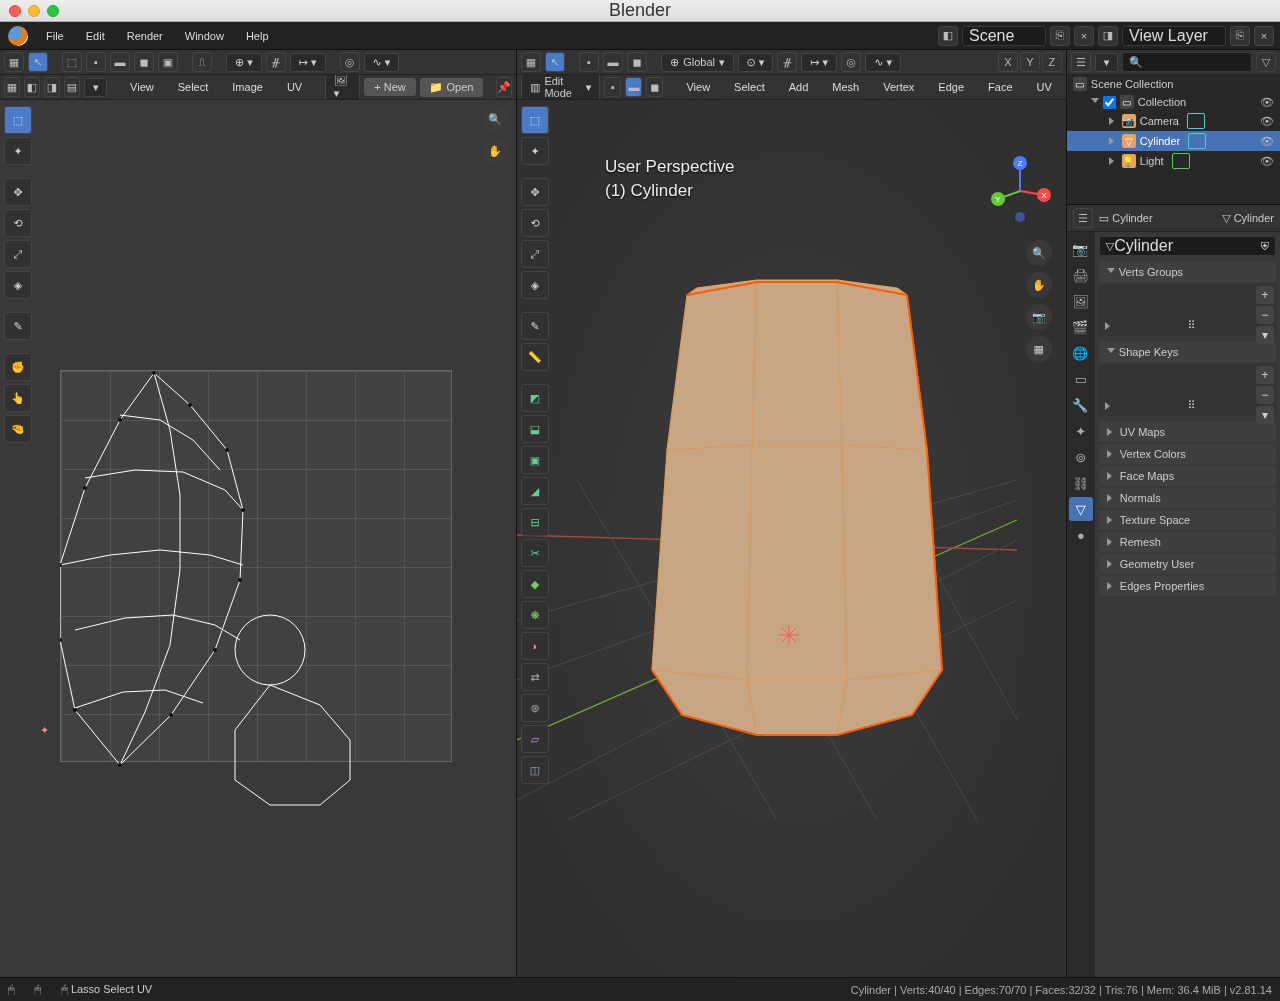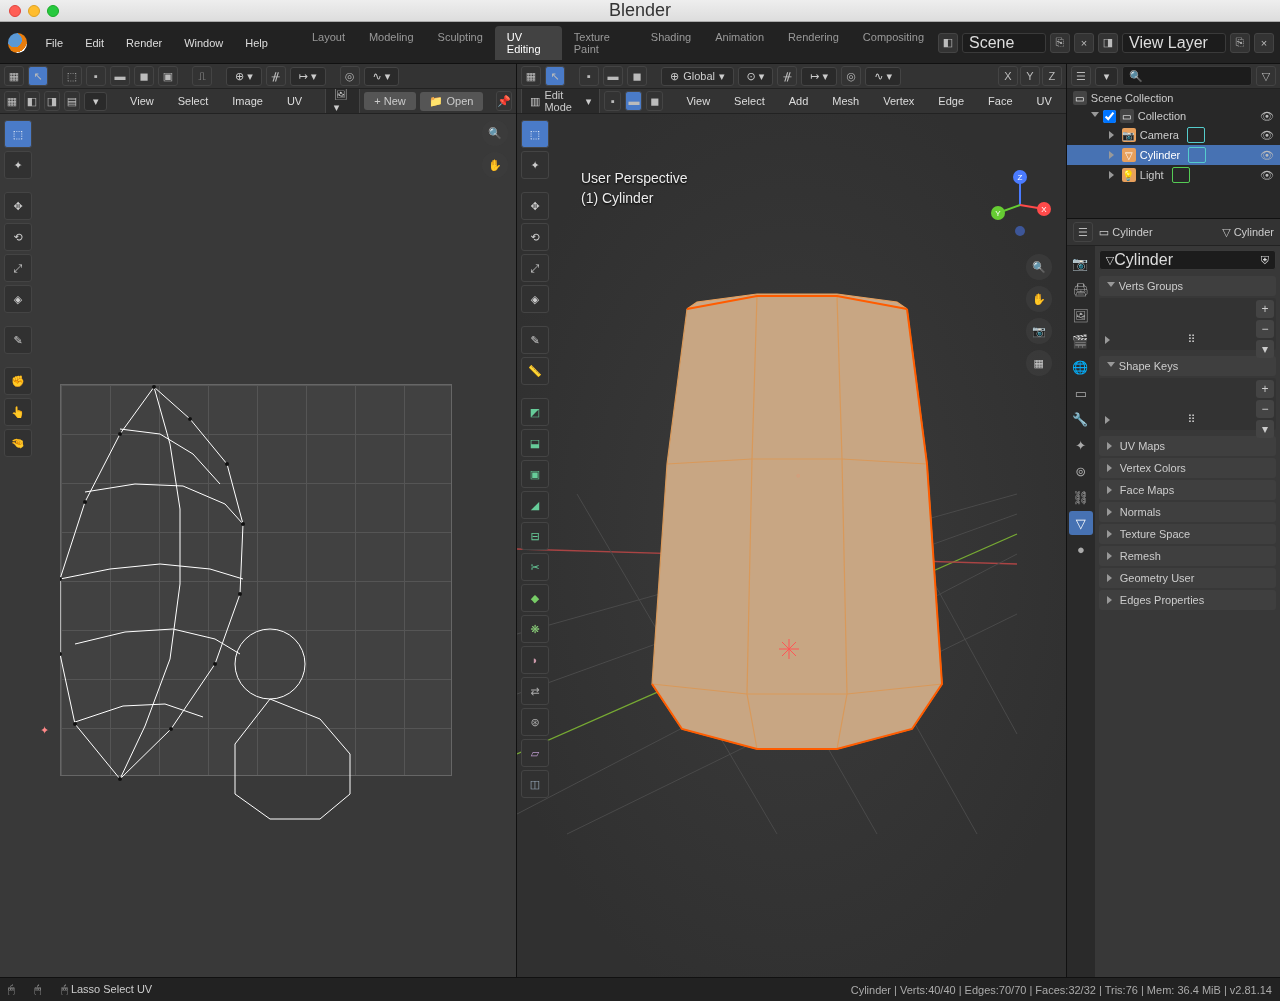--- a/index.html
+++ b/index.html
@@ -4,21 +4,21 @@
 <style>
 * { margin:0; padding:0; box-sizing:border-box; font-family:-apple-system,"Segoe UI",sans-serif; }
 body { background:#2b2b2b; color:#ccc; font-size:11px; width:1280px; height:1001px; overflow:hidden; display:flex; flex-direction:column; }
 .titlebar { height:22px; background:linear-gradient(#eee,#ddd); border-bottom:1px solid #aaa; display:flex; align-items:center; position:relative; color:#333; }
 .traffic-lights { display:flex; gap:7px; padding-left:9px; }
 .traffic-lights span { width:12px; height:12px; border-radius:50%; display:inline-block; }
 .tl-close { background:#ff5f56; border:1px solid #e0443e; }
 .tl-min { background:#ffbd2e; border:1px solid #dea123; }
 .tl-max { background:#27c93f; border:1px solid #1aab29; }
 .title-text { position:absolute; left:50%; transform:translateX(-50%); font-size:18px; color:#333; }
-.topbar { height:42px; background:#222; display:flex; align-items:center; gap:2px; border-bottom:1px solid #111; }
+.topbar { height:28px; background:#222; display:flex; align-items:center; gap:2px; border-bottom:1px solid #111; }
 .logo { width:20px; height:20px; background:radial-gradient(circle at 35% 35%, #5b99d6 40%, #e87d0d 41% 70%, #fff 71%); border-radius:50%; margin:0 6px 0 8px; }
 .menu-item { padding:4px 10px; cursor:pointer; color:#ddd; }
 .ws-tabs { display:flex; margin-left:20px; }
 .ws-tab { padding:5px 12px; cursor:pointer; color:#999; }
 .ws-tab.active { background:#424242; color:#fff; border-radius:4px 4px 0 0; }
 .scene-block { display:flex; gap:4px; margin-left:auto; margin-right:6px; align-items:center; }
 .field { background:#1c1c1c; border:1px solid #3a3a3a; border-radius:3px; padding:2px 6px; color:#ddd; height:20px; display:flex; align-items:center; }
 .field input { background:none; border:none; color:#ddd; outline:none; width:70px; font-size:16px; }
 .icon-btn { width:20px; height:20px; background:#333; border:1px solid #444; border-radius:3px; display:flex; align-items:center; justify-content:center; cursor:pointer; color:#bbb; font-size:11px; }
 .main { flex:1; display:flex; min-height:0; }
@@ -33,21 +33,21 @@
 .tool-btn { width:28px; height:28px; background:#313131; border:1px solid #444; border-radius:3px; display:flex; align-items:center; justify-content:center; cursor:pointer; color:#ccc; margin-bottom:1px; }
 .tool-btn.active { background:#4a7bc8; color:#fff; }
 .tool-btn.sep { margin-top:10px; }
 .viewport { flex:1; position:relative; overflow:hidden; }
 .uv-bg { width:100%; height:100%; background:#393939; }
 .uv-grid { position:absolute; left:60px; top:270px; width:392px; height:392px; background:#414141; background-image:linear-gradient(#555 1px,transparent 1px),linear-gradient(90deg,#555 1px,transparent 1px); background-size:49px 49px; border:1px solid #666; }
 .uv-svg { position:absolute; left:60px; top:270px; }
 .nav-gizmo { position:absolute; right:10px; top:55px; width:72px; height:72px; }
 .gizmo-stack { position:absolute; right:14px; top:140px; display:flex; flex-direction:column; gap:6px; }
 .round-btn { width:26px; height:26px; background:rgba(60,60,60,.8); border-radius:50%; display:flex; align-items:center; justify-content:center; color:#ccc; cursor:pointer; }
-.vp-overlay { position:absolute; left:64px; top:55px; color:#eee; font-size:14px; line-height:1.4; text-shadow:0 1px 2px #000; }
+.vp-overlay { position:absolute; left:88px; top:55px; color:#eee; font-size:17px; line-height:1.4; text-shadow:0 1px 2px #000; }
 .mesh-container { position:absolute; left:70px; top:140px; width:420px; height:480px; }
 .outliner { height:155px; background:#282828; border-bottom:1px solid #111; display:flex; flex-direction:column; }
 .outliner-row { display:flex; align-items:center; padding:2px 6px; gap:4px; cursor:pointer; }
 .outliner-row.sel { background:#4772b3; color:#fff; }
 .outliner-row .indent { width:14px; display:inline-block; }
 .eye { margin-left:auto; color:#bbb; }
 .props-hdr { background:#333; padding:3px 6px; display:flex; align-items:center; gap:6px; border-bottom:1px solid #222; }
 .props-body { flex:1; display:flex; }
 .props-tabs { width:28px; background:#2a2a2a; display:flex; flex-direction:column; padding-top:4px; }
 .ptab { width:24px; height:24px; margin:1px auto; display:flex; align-items:center; justify-content:center; border-radius:3px; cursor:pointer; color:#aaa; font-size:13px; }
@@ -83,31 +83,20 @@
   <div class="title-text">Blender</div>
 </div>
 
 <div class="topbar">
   <div class="logo"></div>
   <div class="menu-item">File</div>
   <div class="menu-item">Edit</div>
   <div class="menu-item">Render</div>
   <div class="menu-item">Window</div>
   <div class="menu-item">Help</div>
-  <div class="ws-tabs">
-    <div class="ws-tab">Layout</div>
-    <div class="ws-tab">Modeling</div>
-    <div class="ws-tab">Sculpting</div>
-    <div class="ws-tab active">UV Editing</div>
-    <div class="ws-tab">Texture Paint</div>
-    <div class="ws-tab">Shading</div>
-    <div class="ws-tab">Animation</div>
-    <div class="ws-tab">Rendering</div>
-    <div class="ws-tab">Compositing</div>
-  </div>
   <div class="scene-block">
     <div class="icon-btn">◧</div>
     <div class="field">
         <input value="Scene" style="">
       </div>
     <div class="icon-btn">⎘</div>
     <div class="icon-btn">×</div>
     <div class="icon-btn">◨</div>
     <div class="field">
         <input style="width: 90px;" value="View Layer">

